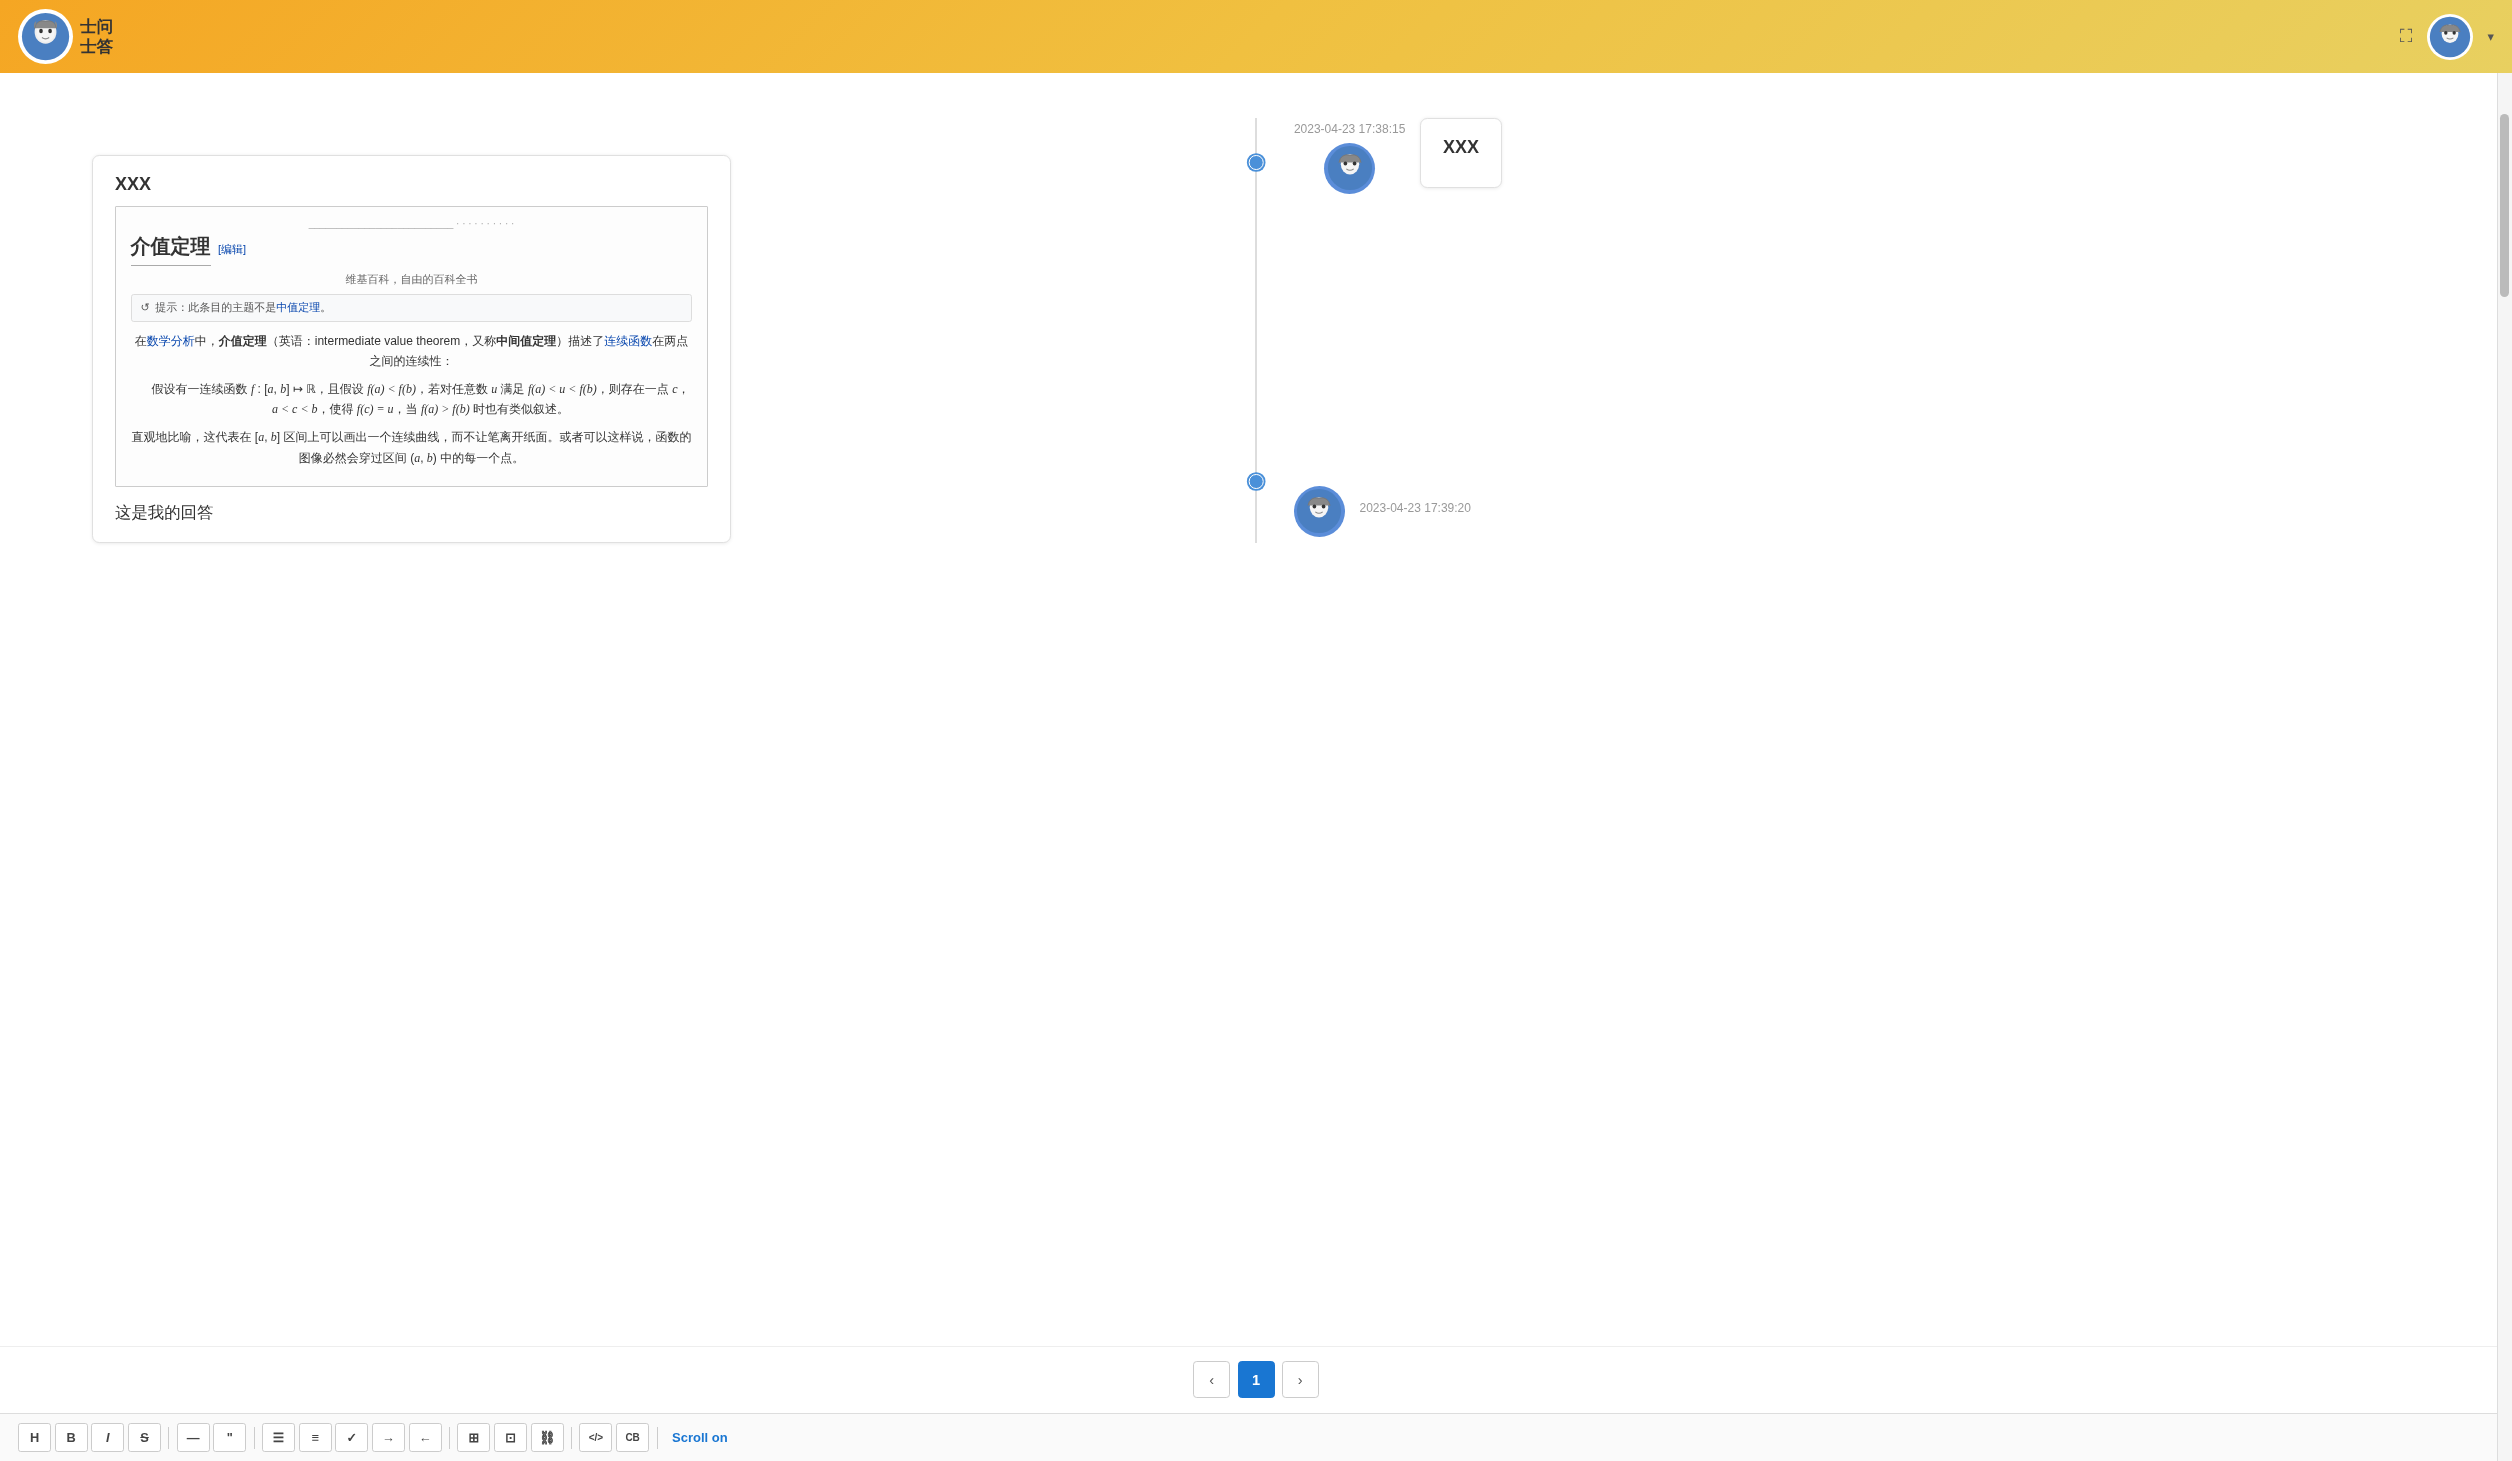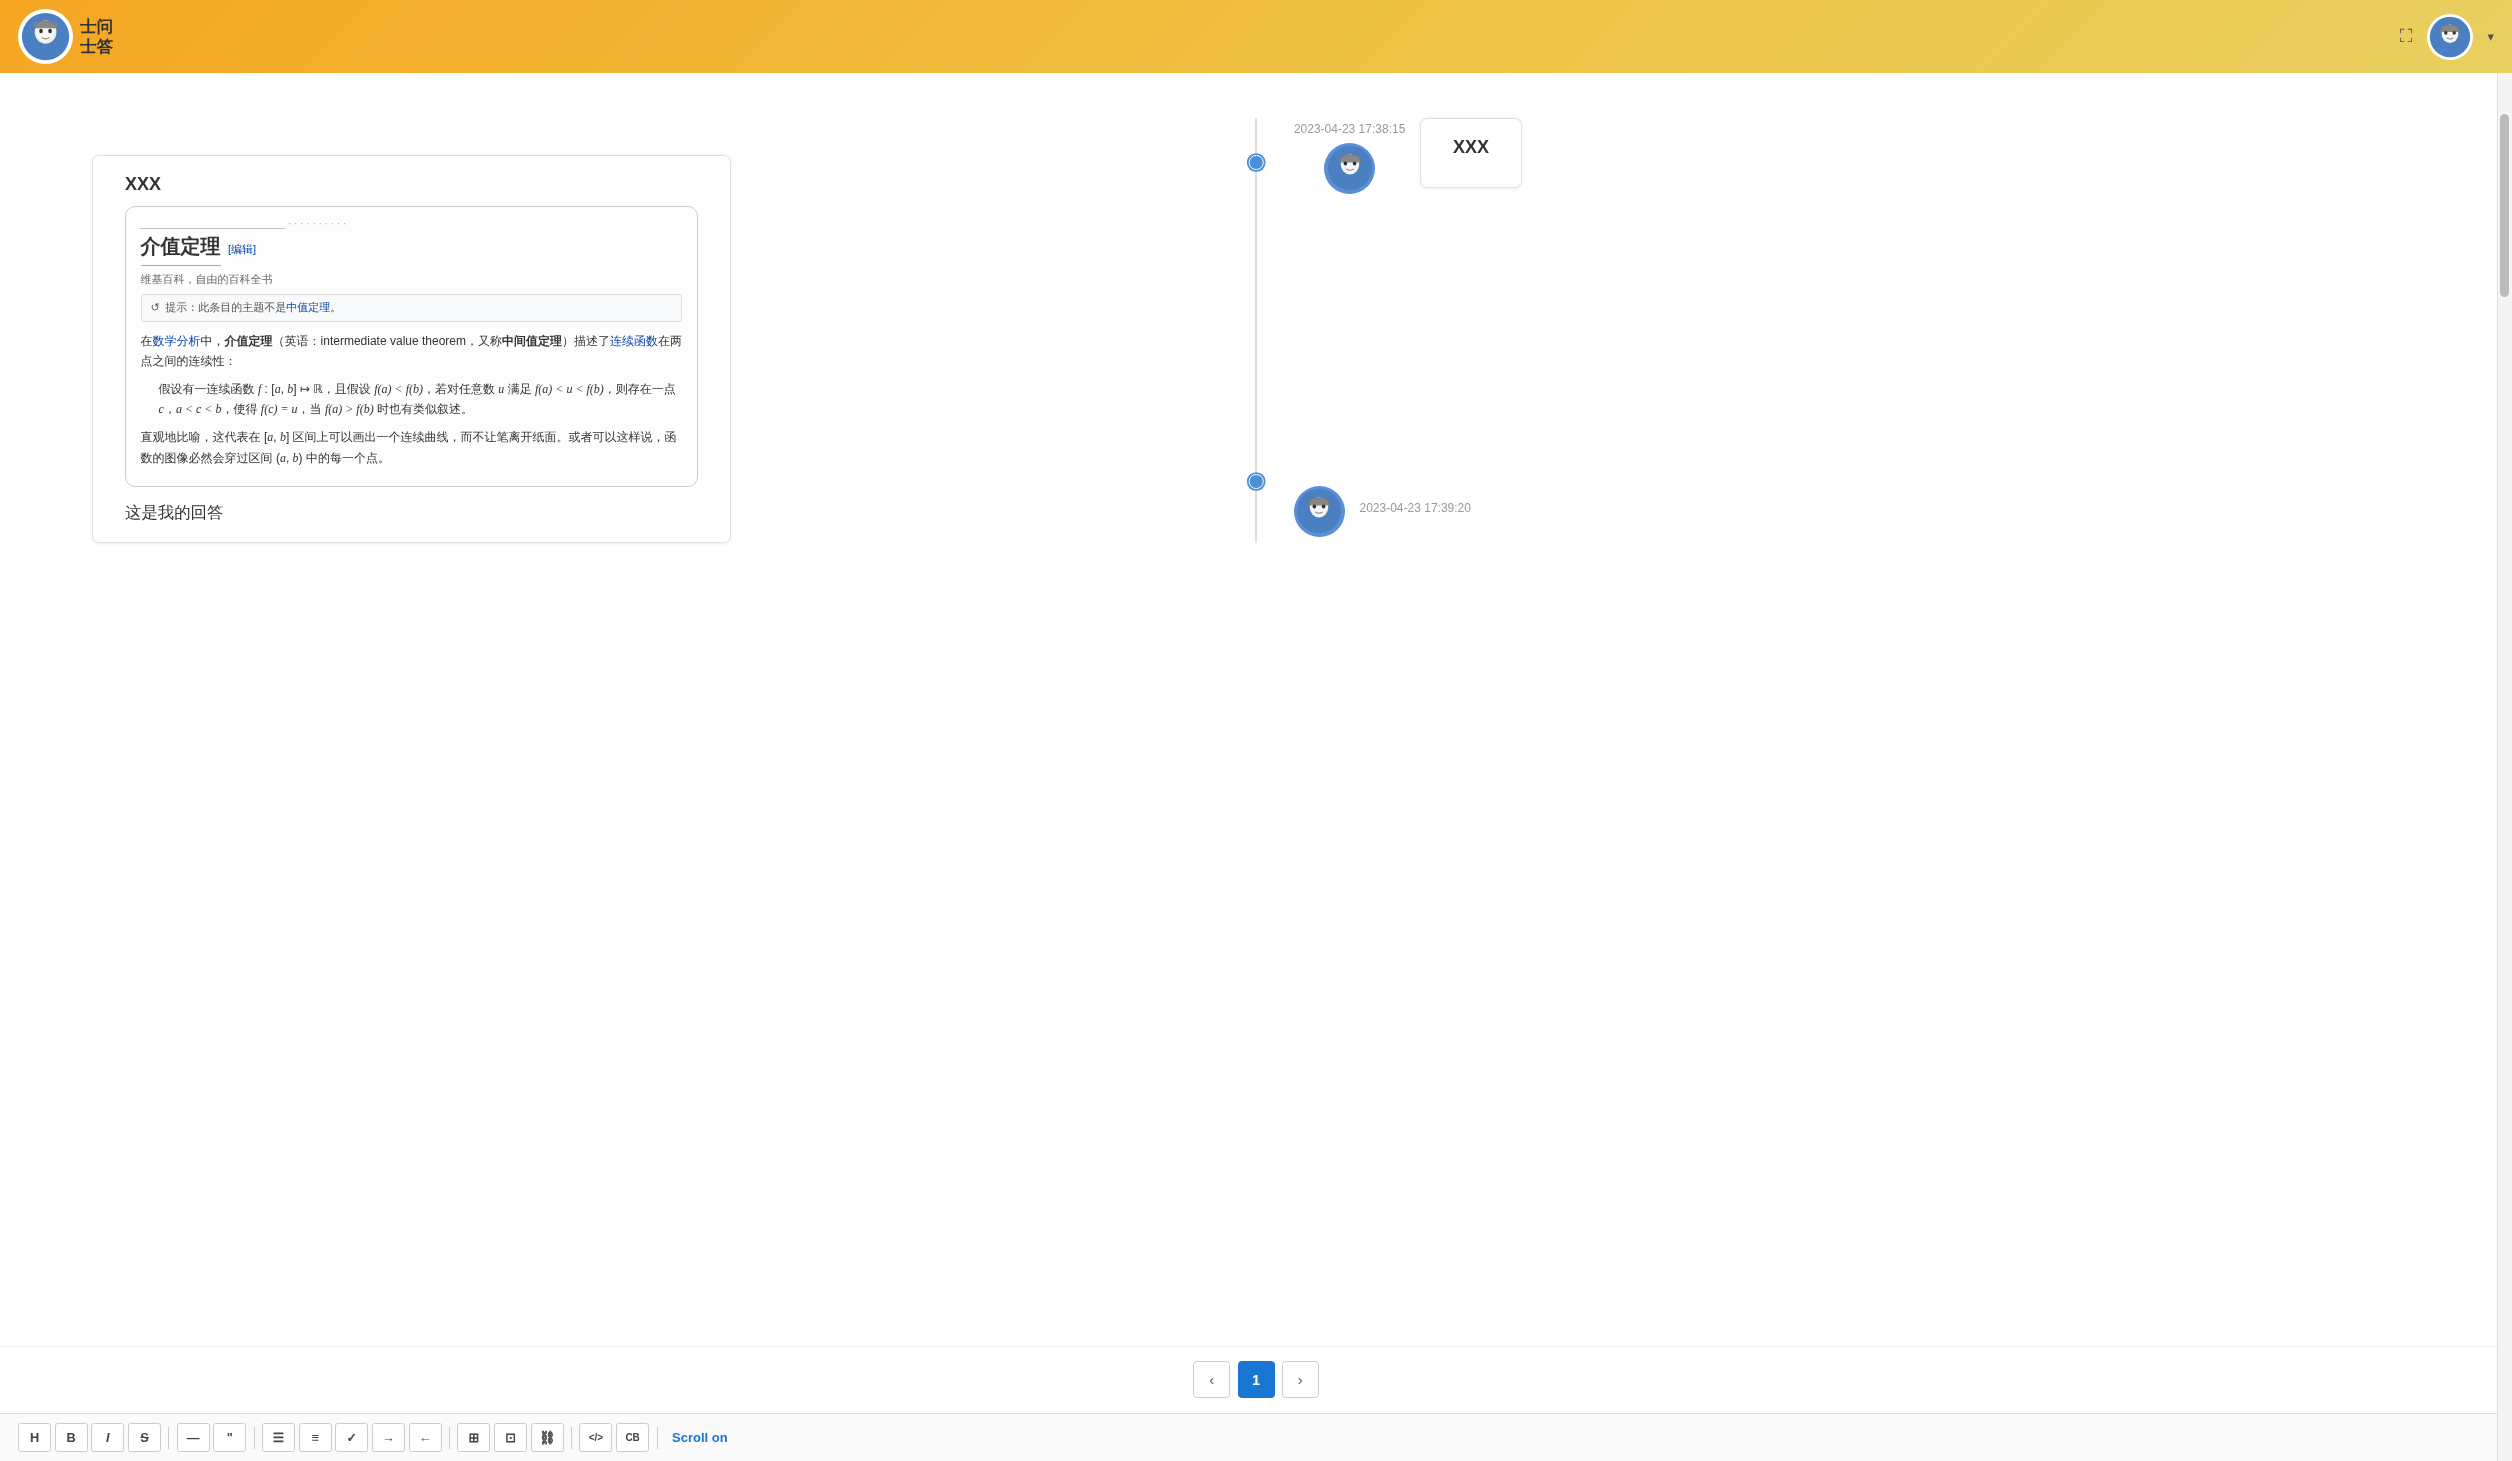--- a/index.html
+++ b/index.html
@@ -89,46 +89,47 @@
       overflow-y: auto;
       padding: 27px 37px;
       background: #fff;
     }
 
     
     .bubble {
       background: #fff;
       border: 0.9px solid #e0e0e0;
       border-radius: 7.3px;
-      padding: 18px 32px;
+      padding: 18px 22px;
       max-width: 639px;
       box-shadow: 0 0.9px 3.7px rgba(0,0,0,0.08);
       position: relative;
     }
     .bubble-title {
       font-size: 18px;
       font-weight: bold;
       color: #333;
       margin-bottom: 11px;
     }
     .bubble-text {
       font-size: 13.7px;
       color: #444;
       line-height: 1.8;
     }
 
     
     .wiki-box {
       border: 0.9px solid #ccc;
-      border-radius: 10px;
+      border-radius: 1px;
       padding: 11px 14.6px;
       margin: 9px 0;
       background: #fdfdfd;
       font-size: 12px;
       color: #333;
+      text-align: center;
     }
     .wiki-title {
       font-size: 20px;
       font-weight: bold;
       border-bottom: 0.9px solid #aaa;
       padding-bottom: 5.5px;
       margin-bottom: 5.5px;
     }
     .wiki-edit {
       font-size: 11px;

